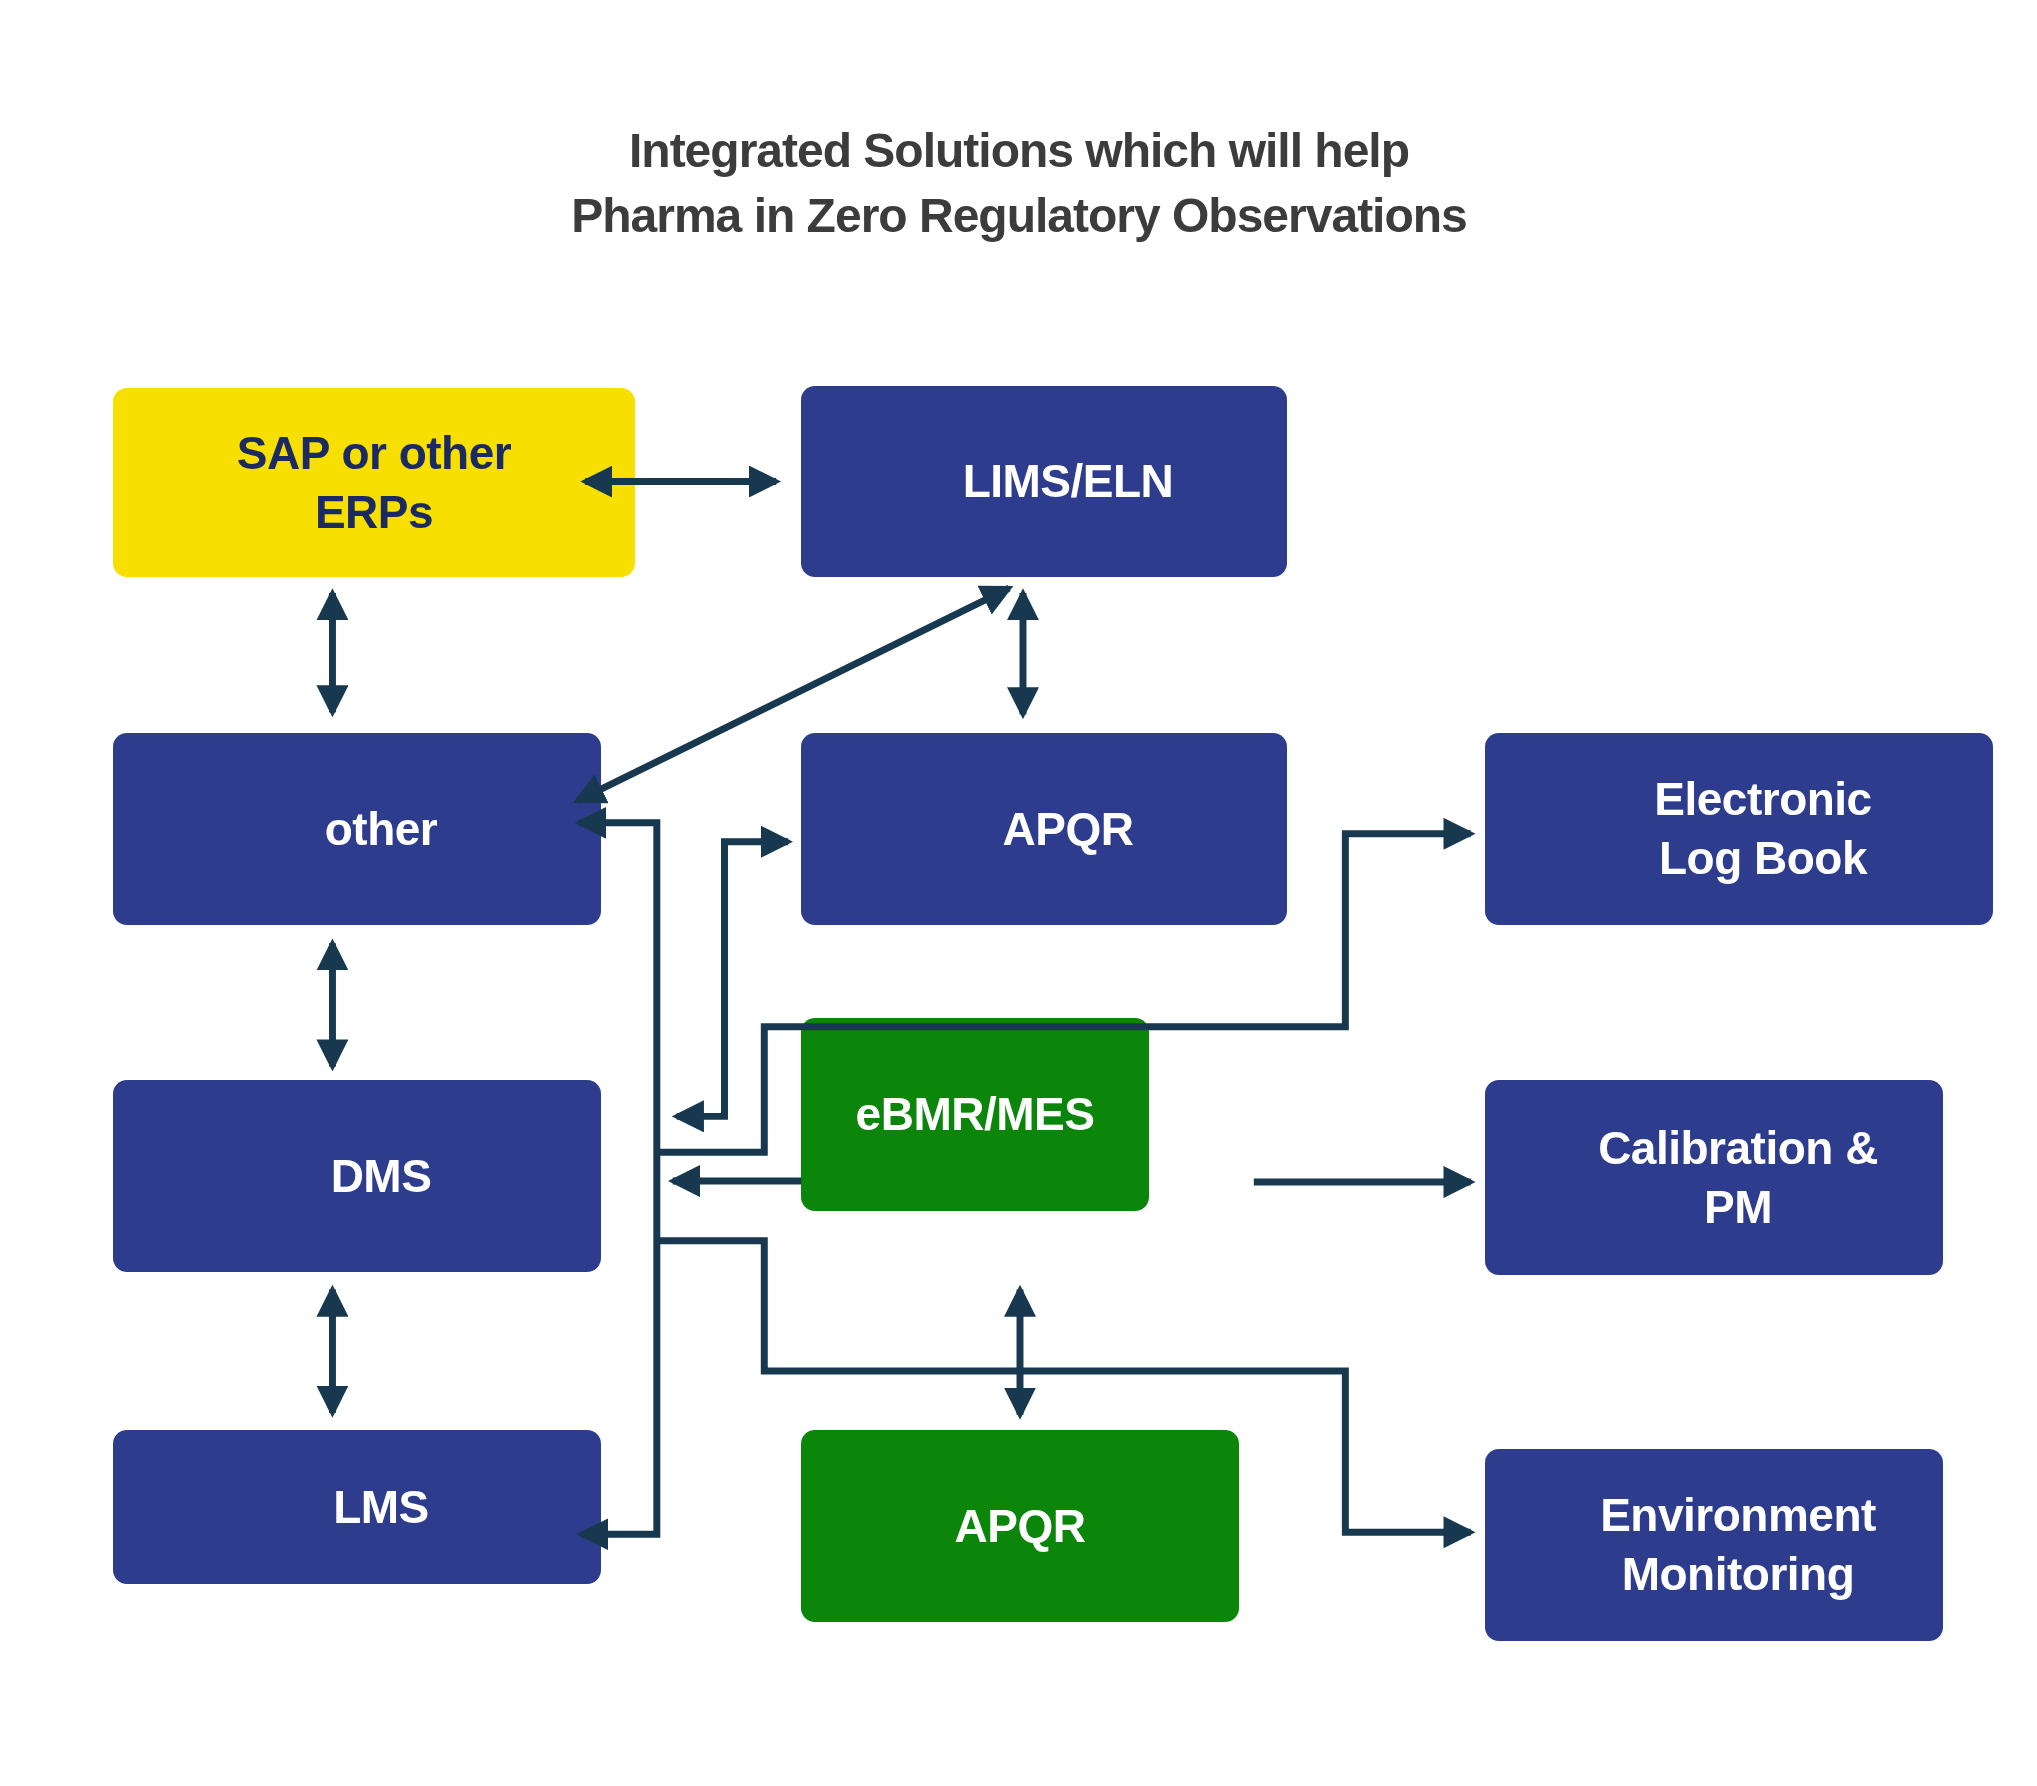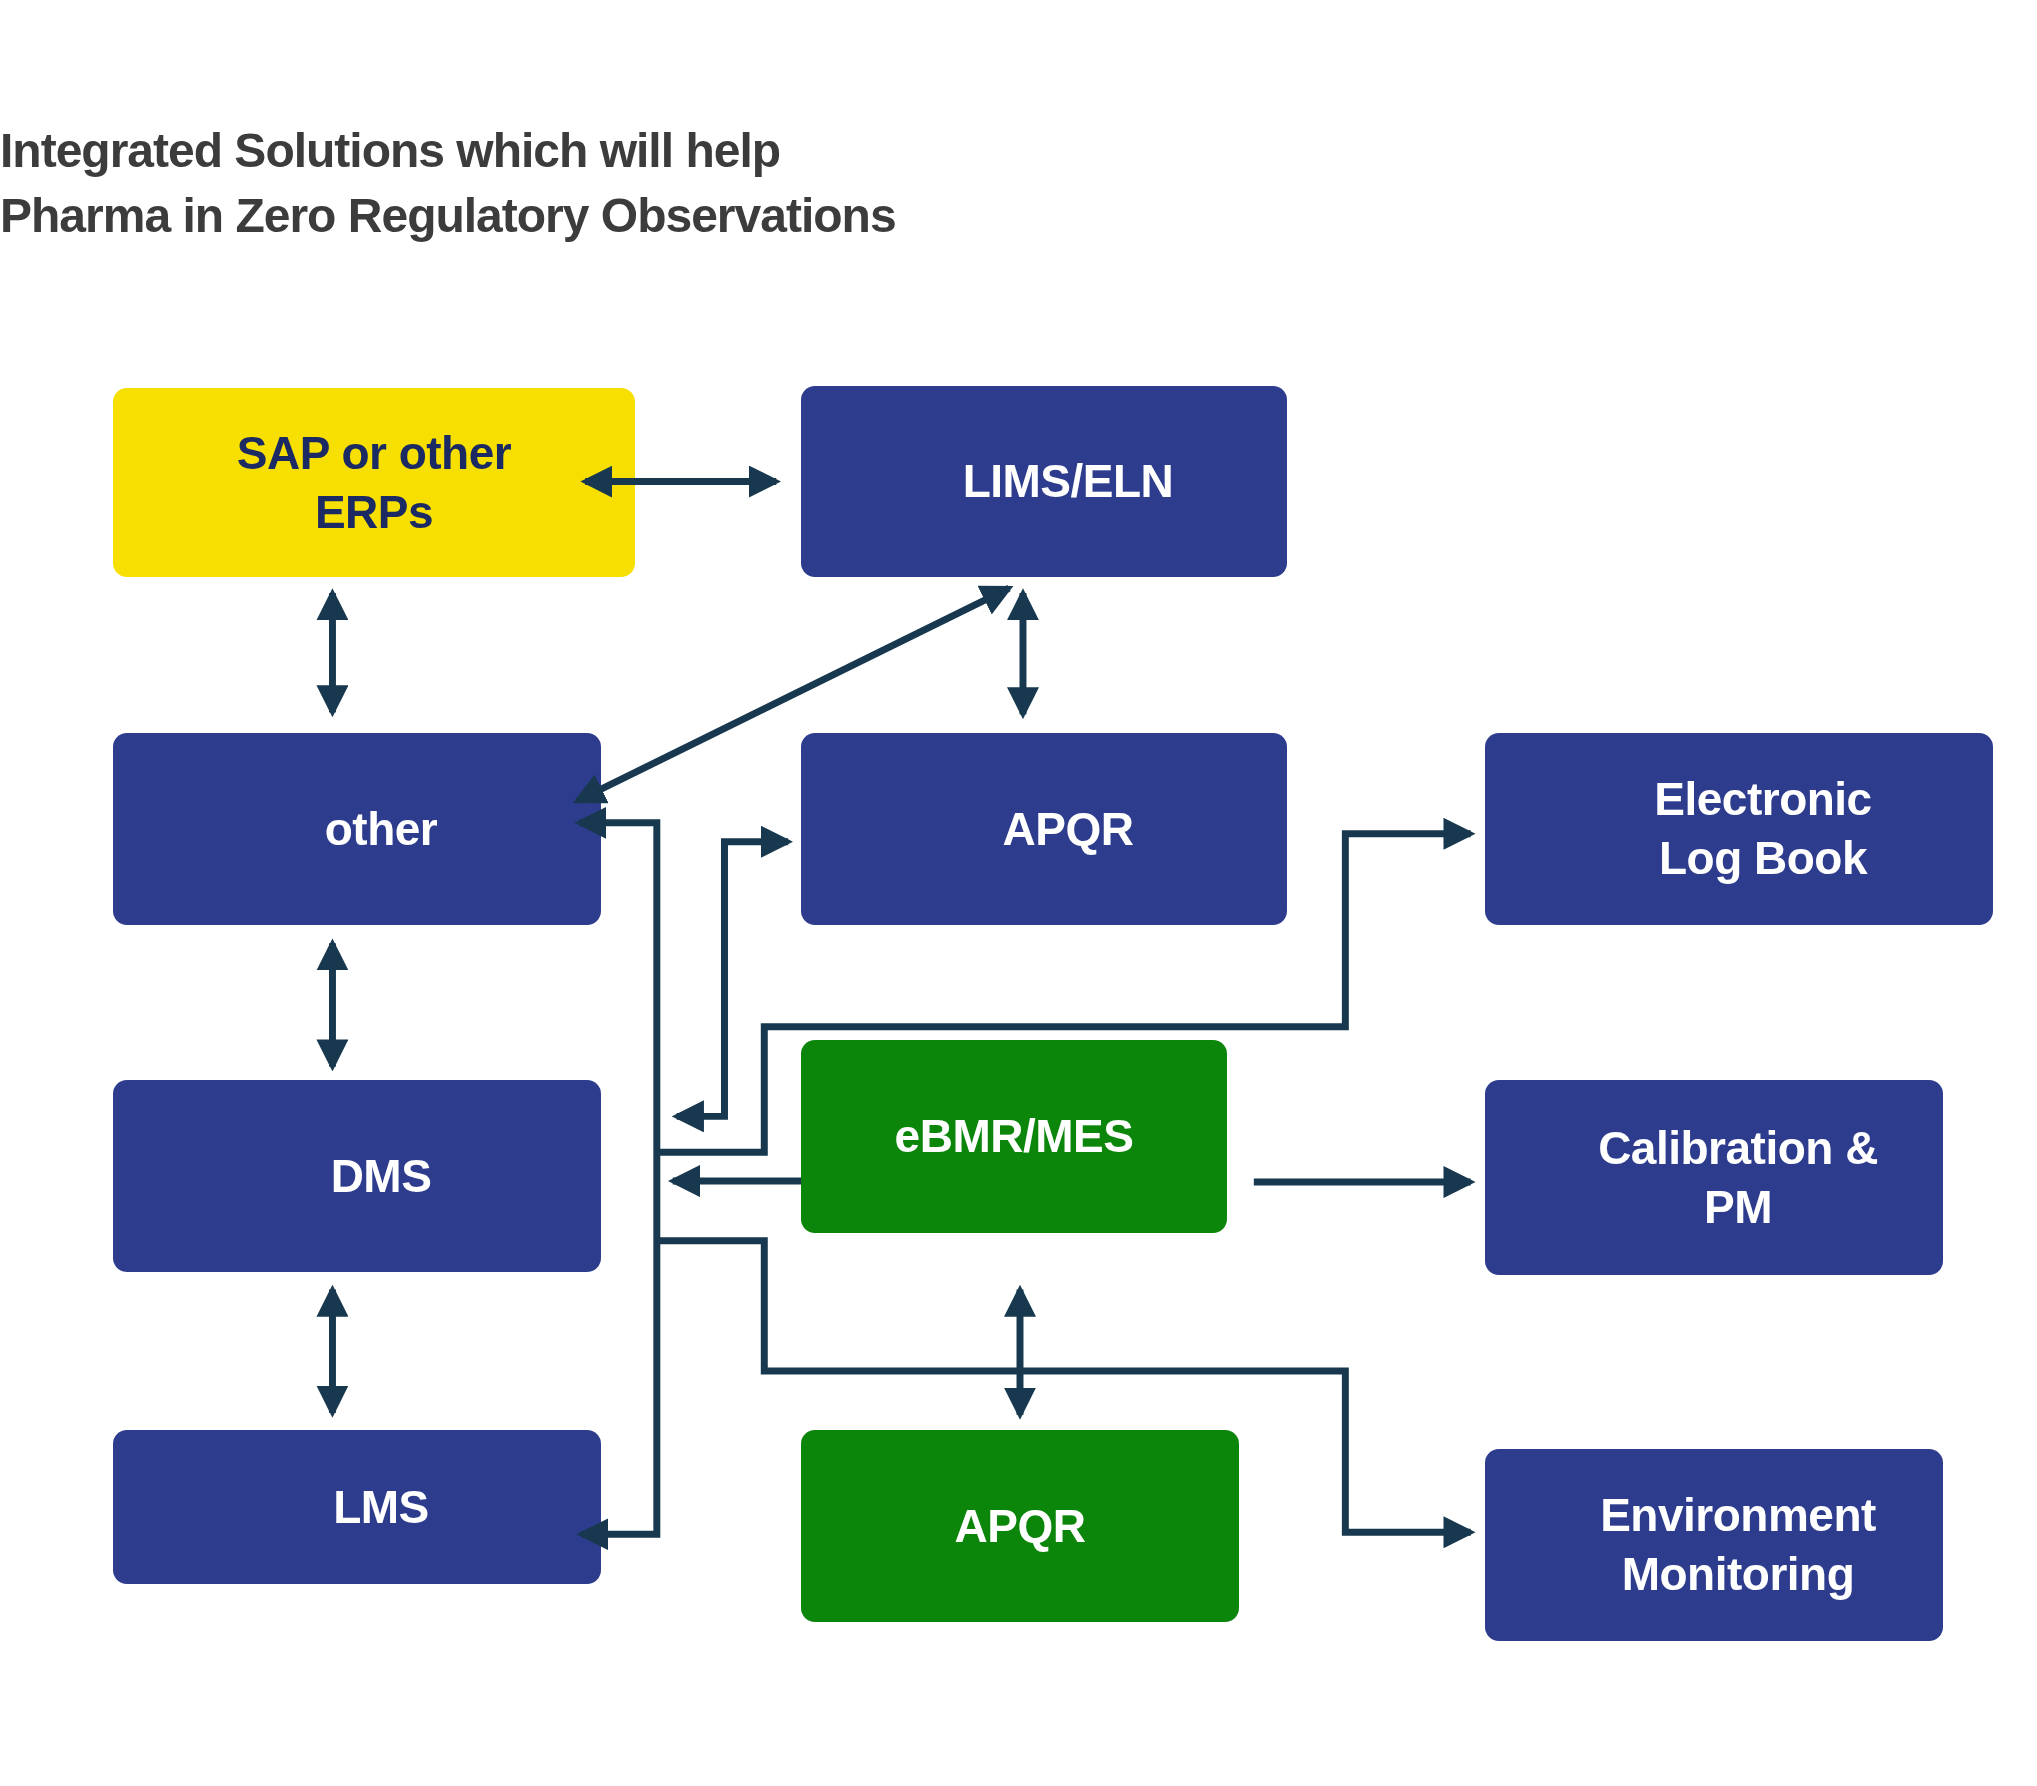--- a/index.html
+++ b/index.html
@@ -2,36 +2,36 @@
 <html style="--background: #FFFFFF; --box-blue: #2E3C8E; --box-green: #0B860B; --box-yellow: #F7E001; --text-light: #FFFFFF; --text-dark: #1B2A62; --title-color: #3C3C3C; --line-color: #17384E;"><head>
 <meta charset="utf-8">
 <style>
   :root{
     --background:#FFFFFF; --box-blue:#2E3C8E; --box-green:#0B860B; --box-yellow:#F7E001;
     --text-light:#FFFFFF; --text-dark:#1B2A62; --title-color:#3C3C3C; --line-color:#17384E;
   }
   html,body{margin:0;padding:0;background:#fff;}
   #canvas{position:relative;width:2038px;height:1786px;background:var(--background);
           font-family:"Liberation Sans",sans-serif;overflow:hidden;}
-  .title{position:absolute;top:119px;left:0;width:100%;text-align:left;
+  .title{position:absolute;top:119px;left:0;width:100%;text-align:center;
          font-size:48px;font-weight:700;color:var(--title-color);line-height:1.35;
          letter-spacing:-1px;white-space:pre-line;}
   .node{position:absolute;border-radius:14px;display:flex;align-items:center;justify-content:center;
         text-align:center;font-weight:700;font-size:46px;line-height:1.28;letter-spacing:-0.5px;
         white-space:pre-line;}
   .node.blue{background:var(--box-blue);color:var(--text-light);padding-left:48px;}
   .node.green{background:var(--box-green);color:var(--text-light);}
   .node.yellow{background:var(--box-yellow);color:var(--text-dark);}
   #node-sap   {left:113px; top:388px;  width:522px; height:189px;}
   #node-lims  {left:801px; top:386px;  width:438px; height:191px;}
   #node-eqms  {left:113px; top:733px;  width:440px; height:192px;}
   #node-rims  {left:801px; top:733px;  width:438px; height:192px;}
   #node-elb   {left:1485px;top:733px;  width:460px; height:192px;}
   #node-dms   {left:113px; top:1080px; width:440px; height:192px;}
-  #node-ebmr  {left:801px; top:1040px; width:426px; height:193px;}
+  #node-ebmr  {left:801px; top:1018px; width:348px; height:193px;}
   #node-calib {left:1485px;top:1080px; width:410px; height:195px;}
   #node-lms   {left:113px; top:1430px; width:440px; height:154px;}
   #node-apqr  {left:801px; top:1430px; width:438px; height:192px;}
   #node-envmon{left:1485px;top:1433px; width:410px; height:192px;margin-top:16px;}
   svg.connector-layer{position:absolute;left:0;top:0;width:2038px;height:1786px;pointer-events:none;}
   svg.connector-layer path.connector{stroke:var(--line-color);stroke-width:7;fill:none;}
   #ah path{fill:var(--line-color);}
 </style>
 </head>
 <body>

